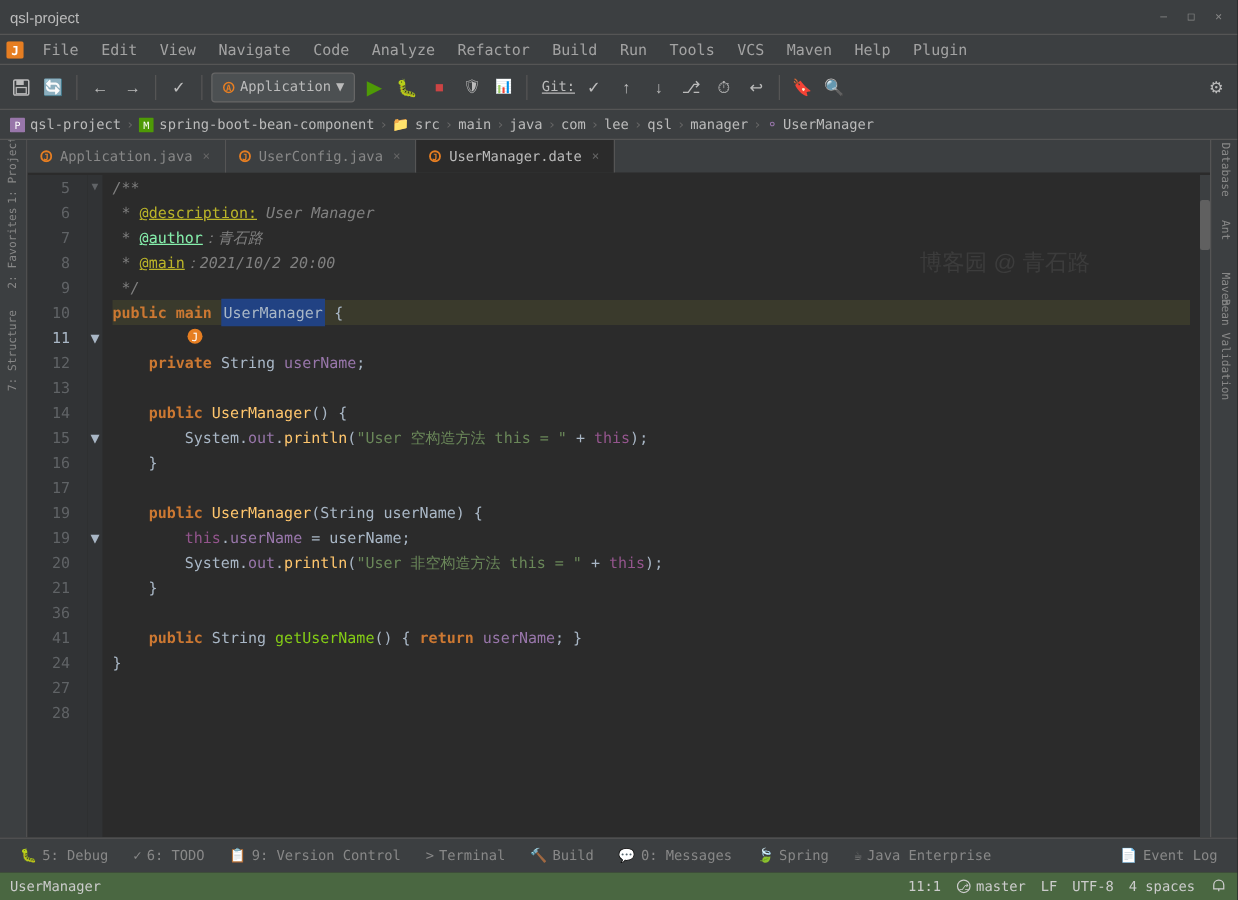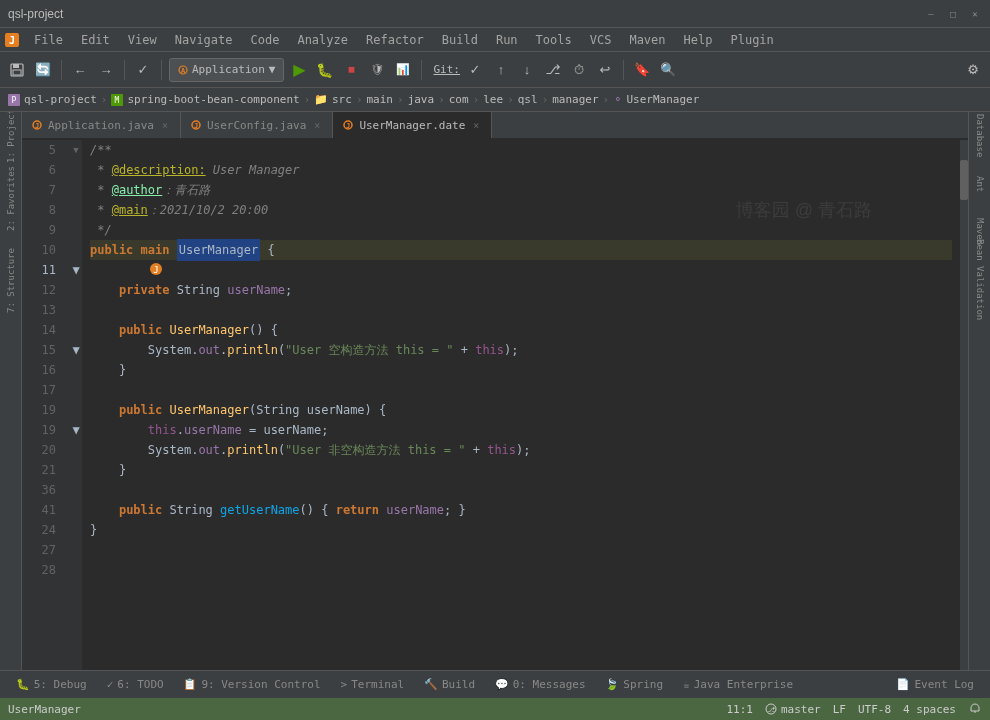--- a/index.html
+++ b/index.html
@@ -673,21 +673,21 @@
           <span>&nbsp;&nbsp;&nbsp;&nbsp;&nbsp;&nbsp;&nbsp;&nbsp;</span><span style="color:#a9b7c6;">System.</span><span style="color:#9876aa;">out</span><span>.</span><span style="color:#ffc66d;">println</span><span>(</span><span class="string">"User 非空构造方法 this = "</span><span> + </span><span style="color:#94558d;">this</span><span>);</span>
         </div>
 
         <div class="code-line">
           <span>&nbsp;&nbsp;&nbsp;&nbsp;}</span>
         </div>
 
         <div class="code-line">&nbsp;</div>
 
         <div class="code-line">
-          <span>&nbsp;&nbsp;&nbsp;&nbsp;</span><span class="kw">public </span><span style="color:#a9b7c6;">String </span><span style="color:#0ea5e9;">getUserName</span><span>() { </span><span class="kw">return </span><span style="color:#9876aa;">userName</span><span>; }</span>
+          <span>&nbsp;&nbsp;&nbsp;&nbsp;</span><span class="kw">public </span><span style="color:#a9b7c6;">String </span><span style="color:#84cc16;">getUserName</span><span>() { </span><span class="kw">return </span><span style="color:#9876aa;">userName</span><span>; }</span>
         </div>
 
         <div class="code-line">
           <span>}</span>
         </div>
 
         <div class="code-line">&nbsp;</div>
       </div>
 
       <div class="scroll-indicator">

